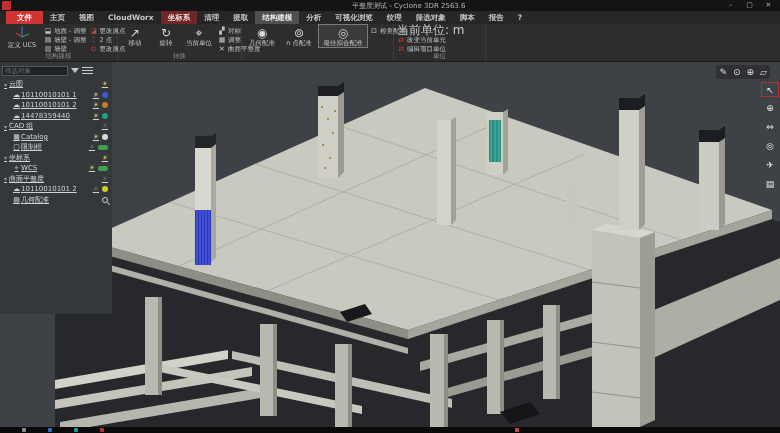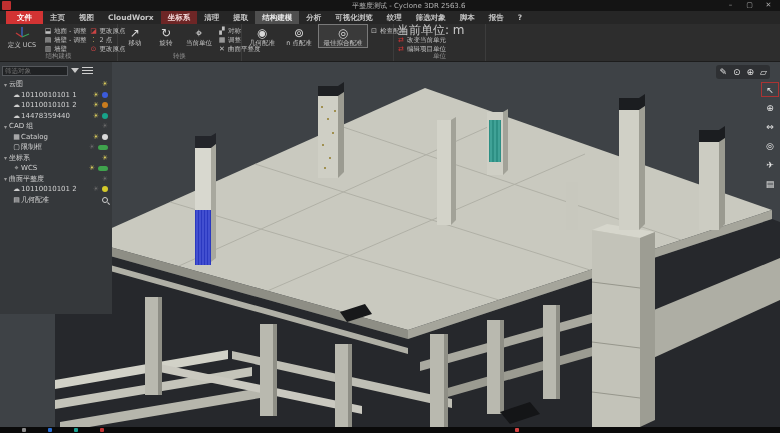--- a/index.html
+++ b/index.html
@@ -40,21 +40,21 @@
   .scene { position:absolute; left:0; top:0; }
 
   
   .panel { position:absolute; left:0; top:0; width:112px; height:252px; background:#35383b; z-index:2; padding:2px 2px; }
   .searchrow { display:flex; align-items:center; gap:3px; height:13px; }
   .search-input { width:66px; height:10px; background:#202224; border:1px solid #55585c; color:#cfcfcf; font-size:6.5px; padding:0 2px; font-family:inherit; }
   .funnel { width:0; height:0; border-left:4px solid transparent; border-right:4px solid transparent; border-top:5px solid #c8c8c8; position:relative; }
   .burger { width:11px; display:flex; flex-direction:column; gap:1.5px; }
   .burger div { height:1.5px; background:#cfcfcf; }
   .tree { margin-top:2px; }
-  .trow { display:flex; align-items:center; height:10.5px; font-size:7px; color:#d2d2d2; white-space:nowrap; }
+  .trow { display:flex; align-items:center; height:10.5px; font-size:7px; color:#d2d2d2; white-space:nowrap;text-decoration:underline; }
   .trow .arrow { width:7px; color:#9a9a9a; font-size:6px; text-align:center; }
   .trow .ticon { width:9px; font-size:7px; text-align:center; color:#cfcfcf; }
   .trow .tlabel { overflow:hidden; }
   .trow.item { padding-left:10px; }
   .trow .right { margin-left:auto; display:flex; align-items:center; gap:3px; padding-right:2px; }
   .bulb { font-size:7px; }
   .bulb.on { color:#d8c95c; } .bulb.off { color:#6a6a6a; }
   .dot { width:6px; height:6px; border-radius:50%; display:inline-block; }
   .pill { width:10px; height:5px; border-radius:2.5px; display:inline-block; background:#3fa34d; }
   .mag { width:6px; height:6px; border:1.2px solid #cfcfcf; border-radius:50%; position:relative; display:inline-block; }

